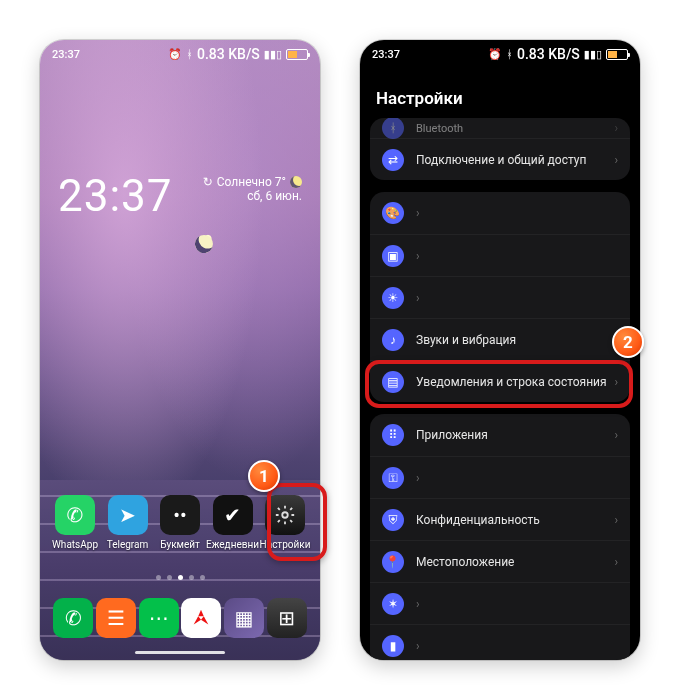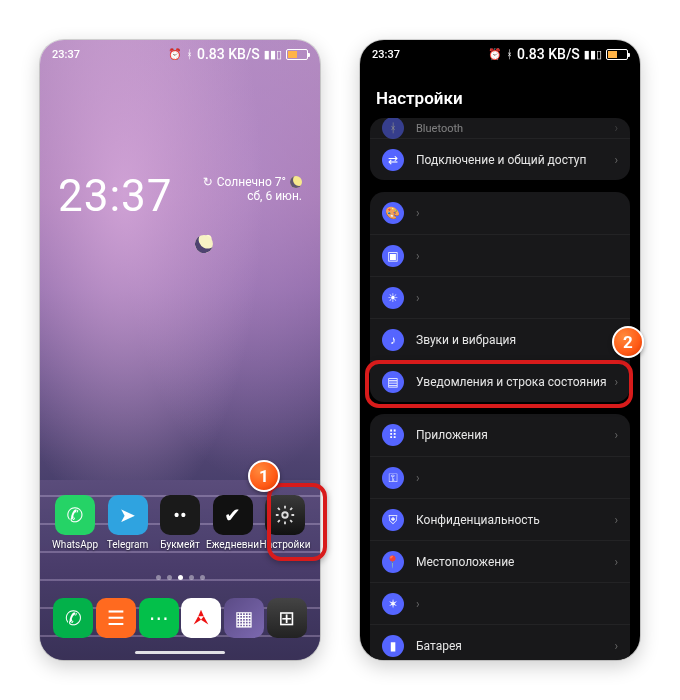--- a/index.html
+++ b/index.html
@@ -330,21 +330,20 @@
         <div class="ricon">📍</div>
         <div class="rtext">Местоположение</div>
         <div class="chev">›</div>
       </div>
       <div class="row">
         <div class="ricon">✶</div>
         <div class="chev">›</div>
       </div>
       <div class="row">
         <div class="ricon">▮</div>
-        <div class="rtext">Батарея</div>
         <div class="chev">›</div>
       </div>
     </div>
 
   </div>
 </div>
 
 <div id="callout-1" class="callout"></div>
 <div id="badge-1" class="badge">1</div>
 <div id="callout-2" class="callout"></div>

